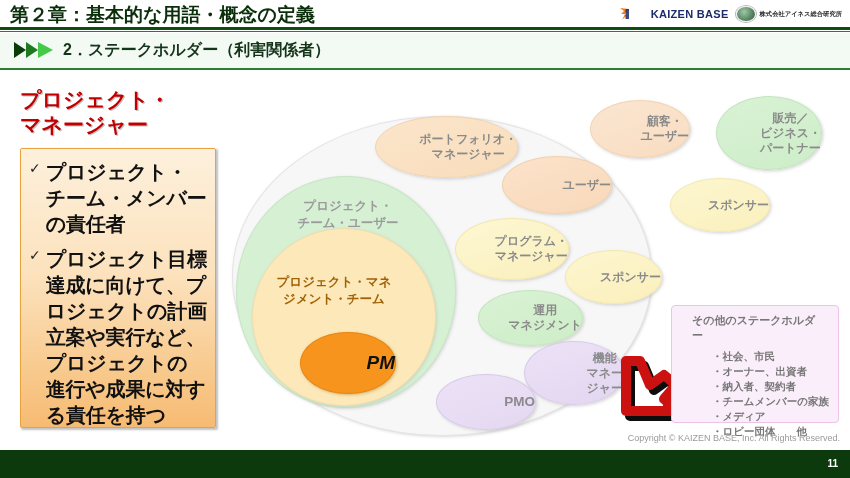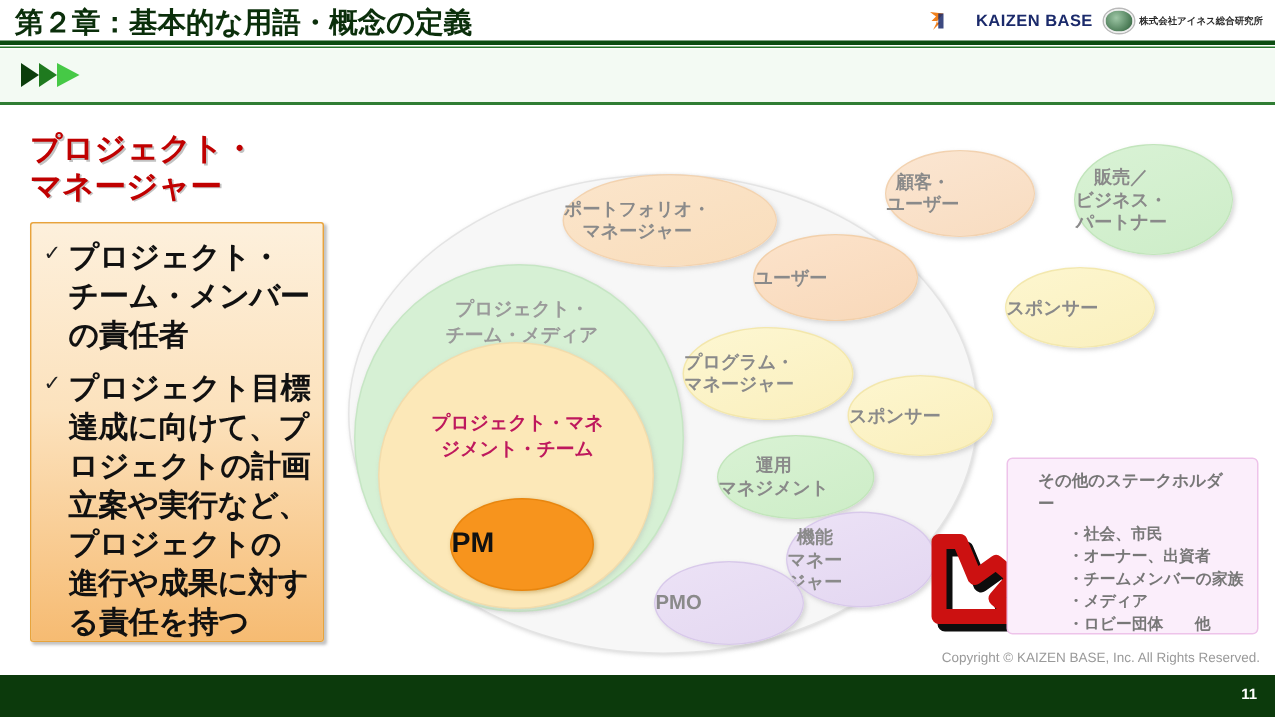--- a/index.html
+++ b/index.html
@@ -68,21 +68,21 @@
   .fact-text{
     font-size:20px;font-weight:bold;color:#111;line-height:1.30;
     letter-spacing:-0.2px;
   }
 
   
   .diagram{position:absolute;left:230px;top:78px;width:620px;height:362px;}
 
   .oval{
     position:absolute;border-radius:50%;
-    display:flex;align-items:center;justify-content:flex-start;
+    display:flex;align-items:center;justify-content:flex-end;
     text-align:center;box-sizing:border-box;
     font-weight:bold;color:#8a8a8a;
     line-height:1.25;
   }
 
   .outer-org{
     left:2px;top:38px;width:420px;height:320px;
     background:#f7f7f7;border:1.2px solid #e4e4e4;
     box-shadow:1px 1px 3px rgba(170,170,170,.45);
   }
@@ -100,28 +100,29 @@
   .lbl-team{
     position:absolute;left:38px;top:120px;width:160px;text-align:center;
     font-size:12.5px;font-weight:bold;color:#9a9a9a;line-height:1.35;
   }
   .circle-pmteam{
     left:22px;top:150px;width:184px;height:178px;
     background:#fce8b8;border:1.2px solid #f2dcac;
     box-shadow:1px 1px 3px rgba(170,170,170,.35);
   }
   .lbl-pmteam{
-    position:absolute;left:30px;top:196px;width:170px;text-align:center;
-    font-size:12.5px;font-weight:bold;color:#be185d;line-height:1.35;
+    position:absolute;left:19px;top:196px;width:170px;text-align:center;
+    font-size:12.5px;font-weight:bold;color:#a16207;line-height:1.35;
   }
   .circle-pm{
     left:70px;top:254px;width:96px;height:62px;
     background:#F7941D;border:1px solid #e8860f;
     color:#111;font-size:19px;font-weight:bold;
     box-shadow:1px 1px 3px rgba(160,120,40,.45);
+    font-style:italic;
   }
 
   .ov-portfolio{left:145px;top:38px;width:143px;height:62px;
     background:linear-gradient(160deg,#fbe5cb,#f9ddbb);border:1px solid #f3d3b0;font-size:12px;
     box-shadow:1.5px 1.5px 3px rgba(180,180,180,.5);}
   .ov-user{left:272px;top:78px;width:110px;height:58px;
     background:linear-gradient(160deg,#fce3cb,#f8d8b9);border:1px solid #f2d0ab;font-size:12px;
     box-shadow:1.5px 1.5px 3px rgba(180,180,180,.5);}
   .ov-customer{left:360px;top:22px;width:100px;height:58px;
     background:linear-gradient(160deg,#fbe6d2,#f8dcc0);border:1px solid #f2d2b0;font-size:12px;
@@ -197,20 +198,21 @@
 
   <div class="section-bar"></div>
   <div class="section-underline"></div>
   <span class="chevrons">
     <svg width="44" height="18" viewBox="0 0 44 18">
       <path d="M1 1 L13 9 L1 17 Z" fill="#0b3d0b"></path>
       <path d="M13 1 L25 9 L13 17 Z" fill="#1f7a1f"></path>
       <path d="M25 1 L40 9 L25 17 Z" fill="#46c946"></path>
     </svg>
   </span>
+  <div class="section-text">2．ステークホルダー（利害関係者）</div>
 
   <div class="pm-heading">
     <div>プロジェクト・</div>
     <div>マネージャー</div>
   </div>
 
   <div class="fact-box">
     <div class="fact-item">
       <span class="fact-check">✓</span>
       <span class="fact-text">プロジェクト・チーム・メンバーの責任者</span>
@@ -222,21 +224,21 @@
   </div>
 
   <div class="diagram">
 
     <div class="oval outer-org"></div>
     <div class="lbl-org">母体組織</div>
 
     <div class="oval circle-team"></div>
     <div class="lbl-team">
       <div>プロジェクト・</div>
-        <div>チーム・メディア</div>
+        <div>チーム・ユーザー</div>
     </div>
 
     <div class="oval circle-pmteam"></div>
     <div class="lbl-pmteam">
       <div>プロジェクト・マネ</div>
         <div>ジメント・チーム</div>
     </div>
 
     <div class="oval circle-pm">PM</div>
 
@@ -281,20 +283,21 @@
         </g>
       </svg>
     </span>
   </div>
 
   <div class="other-box">
     <div class="other-title">その他のステークホルダー</div>
     <div id="other-list">
         <div class="other-li">・社会、市民</div>
         <div class="other-li">・オーナー、出資者</div>
+        <div class="other-li">・納入者、契約者</div>
         <div class="other-li">・チームメンバーの家族</div>
         <div class="other-li">・メディア</div>
         <div class="other-li">・ロビー団体　　他</div>
       </div>
   </div>
 
   <div class="copyright">Copyright ©  KAIZEN BASE, Inc.  All Rights Reserved.</div>
   <div class="footer-bar"></div>
   <div class="page-num">11</div>
 

